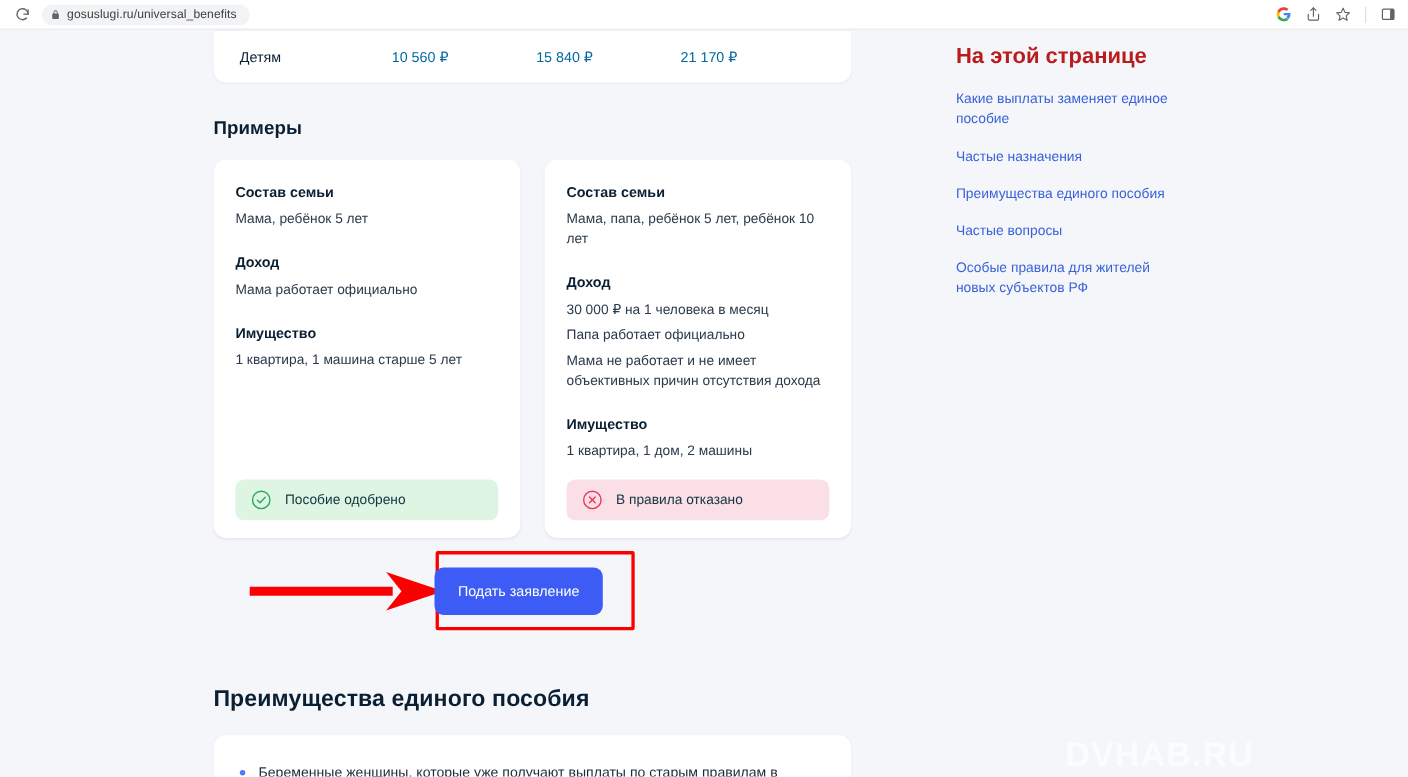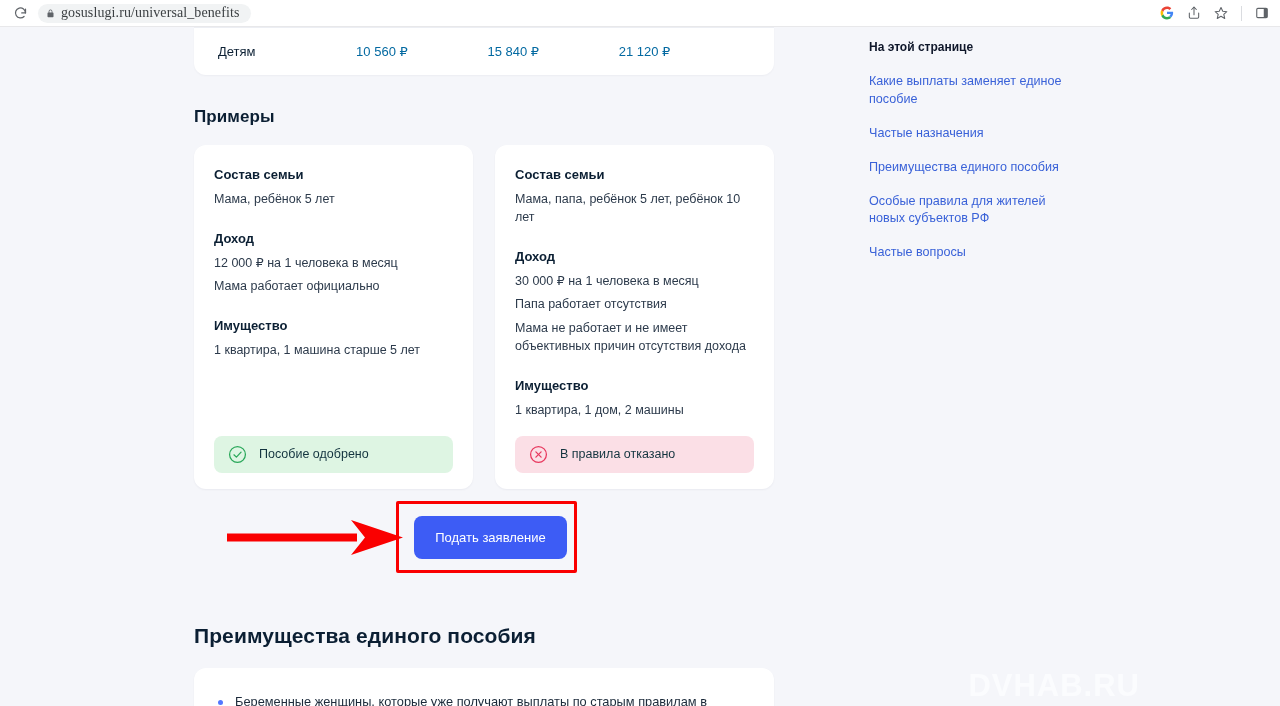--- a/index.html
+++ b/index.html
@@ -30,25 +30,24 @@
     height: 19px;
     background: #f1f3f4;
     border-radius: 10px;
     display: flex; align-items: center;
     padding: 0 12px 0 8px;
     min-width: 185px;
     cursor: text;
   }
   .lock-icon { display: flex; align-items: center; margin-right: 6px; color: #5f6368; }
   .url-text {
-    font-size: 14px;
+    font-size: 11px;
     color: #3c4043;
     letter-spacing: .1px;
     white-space: nowrap;
-    font-family: Liberation Serif, serif;
   }
   .tb-right {
     margin-left: auto;
     display: flex; align-items: center; gap: 9px;
     padding-right: 9px;
   }
   .tb-icon {
     width: 18px; height: 18px;
     display: flex; align-items: center; justify-content: center;
     color: #5f6368; cursor: pointer;
@@ -156,21 +155,21 @@
   .badge svg { flex: 0 0 auto; display:block; }
 
   
   .cta-wrap {
     position: relative;
     height: 86px;
     margin-top: 6px;
   }
   .cta-btn {
     position: absolute;
-    left: 220px; top: 21px;
+    left: 201px; top: 21px;
     width: 153px; height: 43px;
     background: #3d5cf5;
     color: #fff;
     border: none;
     border-radius: 8px;
     font-family: inherit;
     font-size: 13px;
     cursor: pointer;
   }
   .annot-box {
@@ -209,23 +208,23 @@
     margin-top: 8px;
   }
   .adv-text {
     font-size: 12.8px;
     line-height: 1.62;
     color: #1c2a3a;
   }
 
   
   .side-title {
-    font-size: 12px;
+    font-size: 20px;
     font-weight: 700;
-    color: #0f172a;
+    color: #b91c1c;
     margin-bottom: 19px;
   }
   .side-link {
     display: block;
     font-size: 12.6px;
     line-height: 1.42;
     color: #3a62d8;
     margin-bottom: 16px;
     text-decoration: none;
     cursor: pointer;
@@ -297,34 +296,33 @@
 
 <div class="page">
 
   <div class="content-col">
 
     <div class="table-card">
       <div class="table-row">
         <div class="tr-label">Детям</div>
         <div class="tr-val">10 560 ₽</div>
         <div class="tr-val">15 840 ₽</div>
-        <div class="tr-val">21 120 ₽</div>
+        <div class="tr-val">21 170 ₽</div>
       </div>
     </div>
 
     <h2 class="section-title">Примеры</h2>
 
     <div class="examples">
 
       <div class="ex-card left">
         <div class="ex-h">Состав семьи</div>
         <div class="ex-p">Мама, ребёнок 5 лет</div>
         <div class="ex-gap"></div>
         <div class="ex-h">Доход</div>
-        <div class="ex-p">12 000 ₽ на 1 человека в месяц</div>
         <div class="ex-p">Мама работает официально</div>
         <div class="ex-gap"></div>
         <div class="ex-h">Имущество</div>
         <div class="ex-p">1 квартира, 1 машина старше 5 лет</div>
         <div class="ex-spacer"></div>
         <div class="badge ok">
           <span>
             <svg width="19" height="19" viewBox="0 0 24 24" fill="none" stroke="#2aa85a" stroke-width="1.6">
               <circle cx="12" cy="12" r="10"></circle>
               <polyline points="7.5 12.4 10.6 15.3 16.5 9" stroke-linecap="round" stroke-linejoin="round"></polyline>
@@ -333,21 +331,21 @@
           <span>Пособие одобрено</span>
         </div>
       </div>
 
       <div class="ex-card right">
         <div class="ex-h">Состав семьи</div>
         <div class="ex-p">Мама, папа, ребёнок 5 лет, ребёнок 10 лет</div>
         <div class="ex-gap"></div>
         <div class="ex-h">Доход</div>
         <div class="ex-p">30 000 ₽ на 1 человека в месяц</div>
-        <div class="ex-p">Папа работает отсутствия</div>
+        <div class="ex-p">Папа работает официально</div>
         <div class="ex-p">Мама не работает и не имеет объективных причин отсутствия дохода</div>
         <div class="ex-gap"></div>
         <div class="ex-h">Имущество</div>
         <div class="ex-p">1 квартира, 1 дом, 2 машины</div>
         <div class="ex-spacer"></div>
         <div class="badge fail">
           <span>
             <svg width="19" height="19" viewBox="0 0 24 24" fill="none" stroke="#e8385e" stroke-width="1.6">
               <circle cx="12" cy="12" r="10"></circle>
               <line x1="8.7" y1="8.7" x2="15.3" y2="15.3" stroke-linecap="round"></line>
@@ -377,18 +375,18 @@
       </div>
 
     </div>
   </div>
 
   <div class="side-col">
     <div class="side-title">На этой странице</div>
     <a class="side-link">Какие выплаты заменяет единое пособие</a>
     <a class="side-link">Частые назначения</a>
     <a class="side-link">Преимущества единого пособия</a>
+    <a class="side-link">Частые вопросы</a>
     <a class="side-link">Особые правила для жителей новых субъектов РФ</a>
-    <a class="side-link">Частые вопросы</a>
   </div>
 
   <div class="watermark">DVHAB.RU</div>
 </div>
 
 </body></html>

